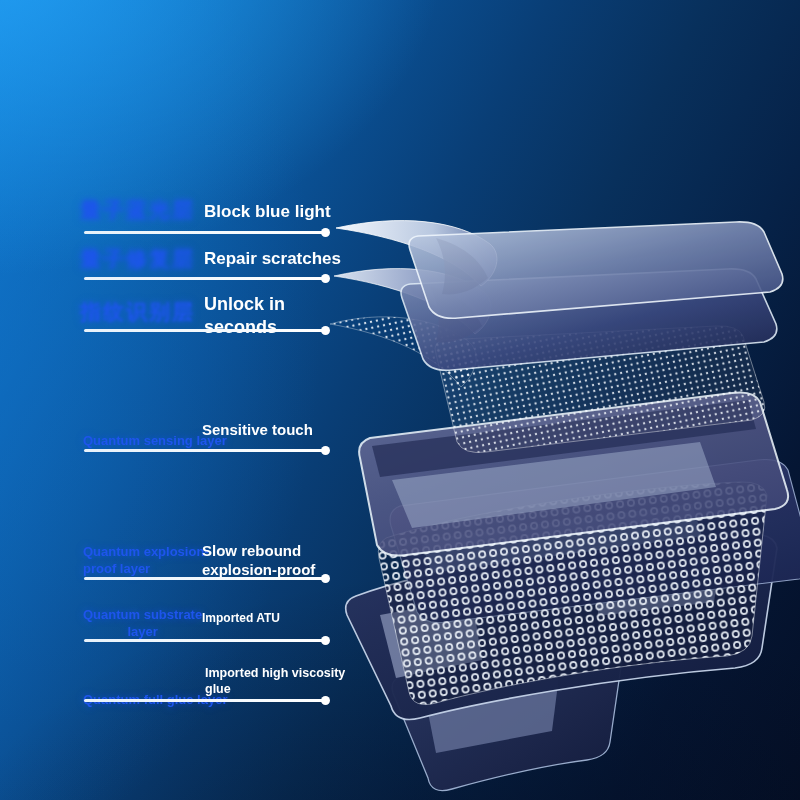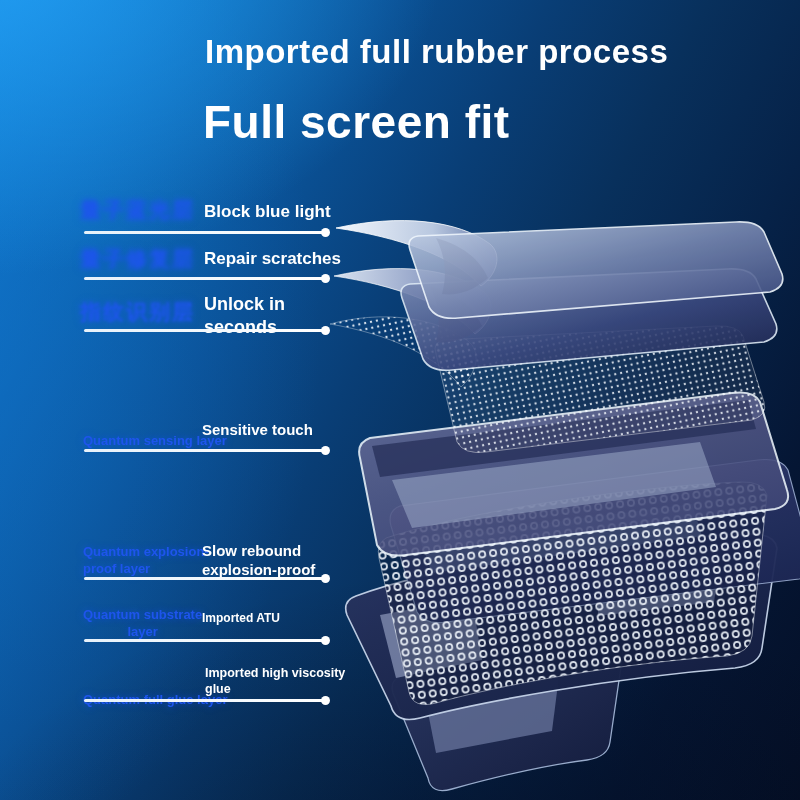--- a/index.html
+++ b/index.html
@@ -167,22 +167,20 @@
       <path d="M410,284 L728,269 Q750,268 756,279 L776,324 Q780,337 764,342 L452,370 Q430,372 423,359 L402,298 Q398,286 410,284 Z" fill="url(#gB)" opacity=".9" stroke="#dce8f4" stroke-width="1.6"></path>
     </g>
 
     <g>
       <path d="M336,228 C400,214 458,220 490,244 C502,254 498,274 481,286 C454,256 398,237 336,228 Z" fill="url(#tailA)" stroke="rgba(255,255,255,.8)" stroke-width="1"></path>
       <path d="M436,238 C464,246 480,260 488,278 C472,292 456,296 442,294 C448,272 444,254 436,238 Z" fill="#1a2148" opacity=".8"></path>
       <path d="M418,236 L736,222 Q758,221 764,232 L782,274 Q786,287 770,292 L458,318 Q436,320 429,307 L410,250 Q406,238 418,236 Z" fill="url(#gA)" opacity=".9" stroke="#eef5fc" stroke-width="1.6"></path>
     </g>
   </svg>
 
-  <div class="subtitle">Imported full rubber process</div>
-  <div class="title">Full screen fit</div>
 
   <div class="callout r1">
     <div class="layer-label cjk">量子蓝光层</div>
     <div class="feature">Block blue light</div>
     <div class="pointer-line">
         <span class="dot"></span>
       </div>
   </div>
 
   <div class="callout r2">

